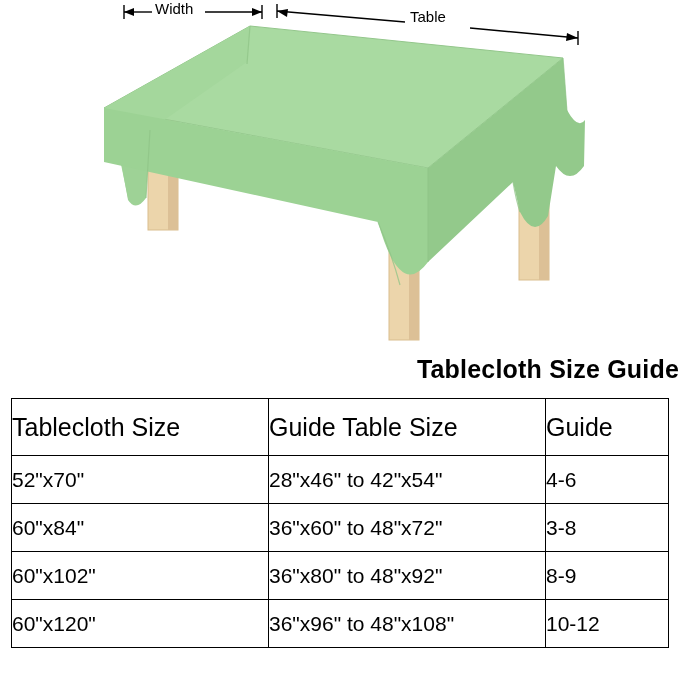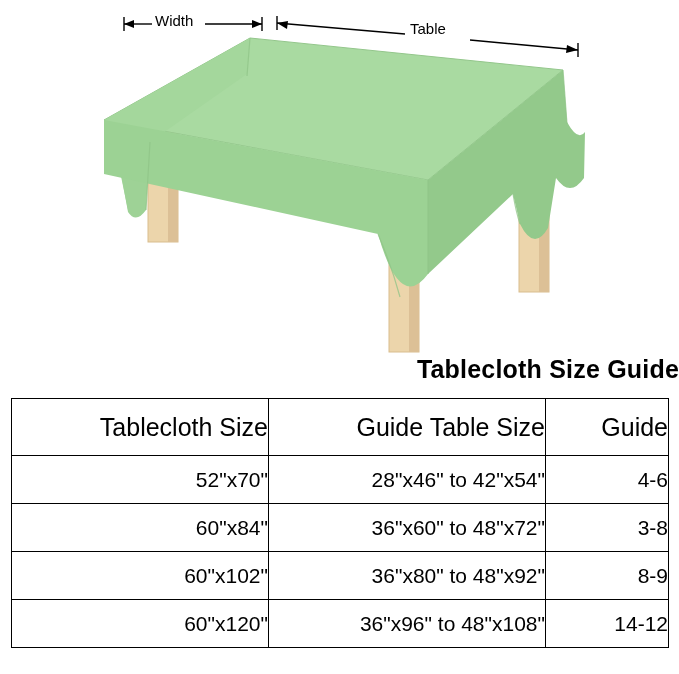--- a/index.html
+++ b/index.html
@@ -13,21 +13,21 @@
     font-family: "Liberation Sans", sans-serif;
     color: #000000;
     overflow: hidden;
     position: relative;
   }
 
   
   #illustration {
     position: absolute;
     left: 0;
-    top: 12px;
+    top: 0;
     width: 557px;
     height: 350px;
   }
   #illustration svg {
     display: block;
   }
   .dim-label {
     position: absolute;
     font-size: 15px;
     font-family: "Liberation Sans", sans-serif;
@@ -55,21 +55,21 @@
     position: absolute;
     left: 11px;
     top: 398px;
     width: 657px;
     border-collapse: collapse;
     table-layout: fixed;
   }
   #size-table th,
   #size-table td {
     border: 1px solid #000000;
-    text-align: right;
+    text-align: left;
     font-family: "Liberation Sans", sans-serif;
     color: #000;
   }
   #size-table th {
     font-size: 25px;
     font-weight: normal;
     height: 56px;
     padding: 0;
   }
   #size-table td {
@@ -168,16 +168,16 @@
       <td>3-8</td>
     </tr>
     <tr>
       <td>60"x102"</td>
       <td>36"x80" to 48"x92"</td>
       <td>8-9</td>
     </tr>
     <tr>
       <td>60"x120"</td>
       <td>36"x96" to 48"x108"</td>
-      <td>14-12</td>
+      <td>10-12</td>
     </tr>
   </tbody>
 </table>
 
 </body></html>

